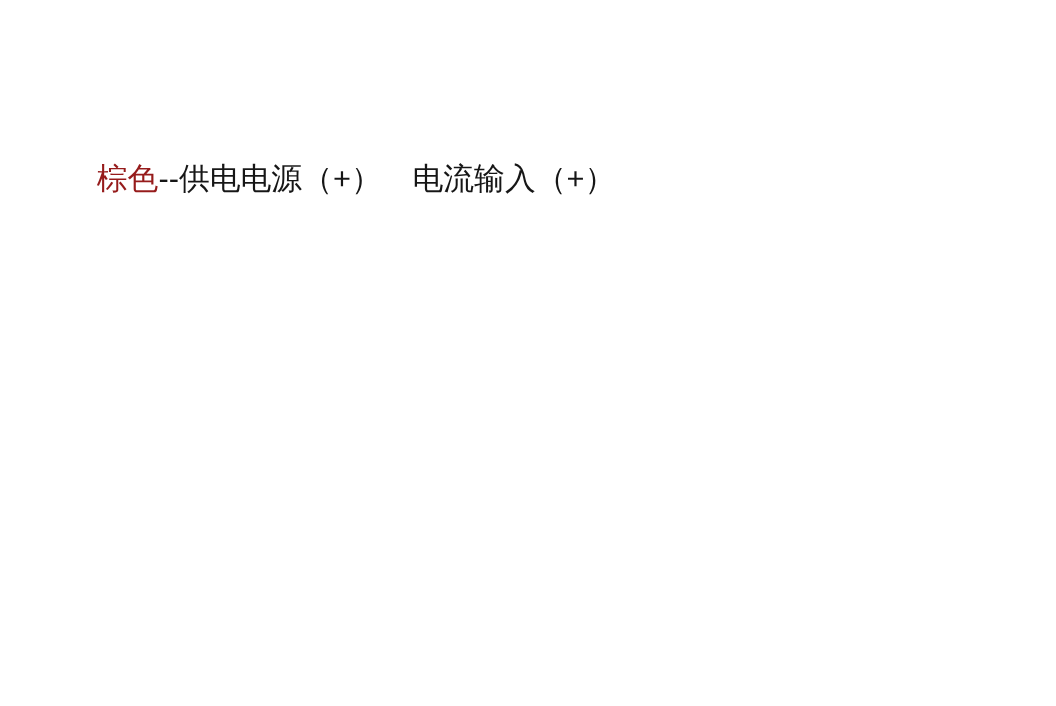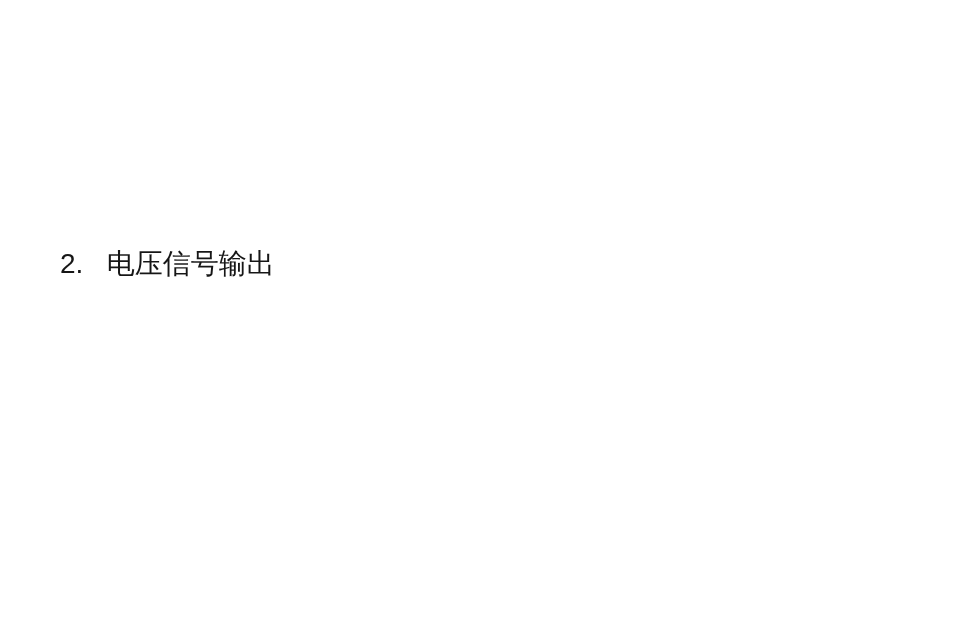--- a/index.html
+++ b/index.html
@@ -19,23 +19,23 @@
   .line { height: 50.6px; }
   .line.section { padding-left: 60px; }
   .line.color-def { padding-left: 88px; }
   .wire-label { font-weight: 400; }
 </style>
 </head>
 <body>
 
 <div class="doc">
 
+  <div class="line color-def"><span class="wire-label" style="color: rgb(150, 27, 27);">棕色</span><span>--供电电源（+）　电流输入（+）</span></div>
 
 
-  <div class="line section"><span>2.   电压信号输出</span></div>
 
   
 
   
 
   
 
   
 
   

